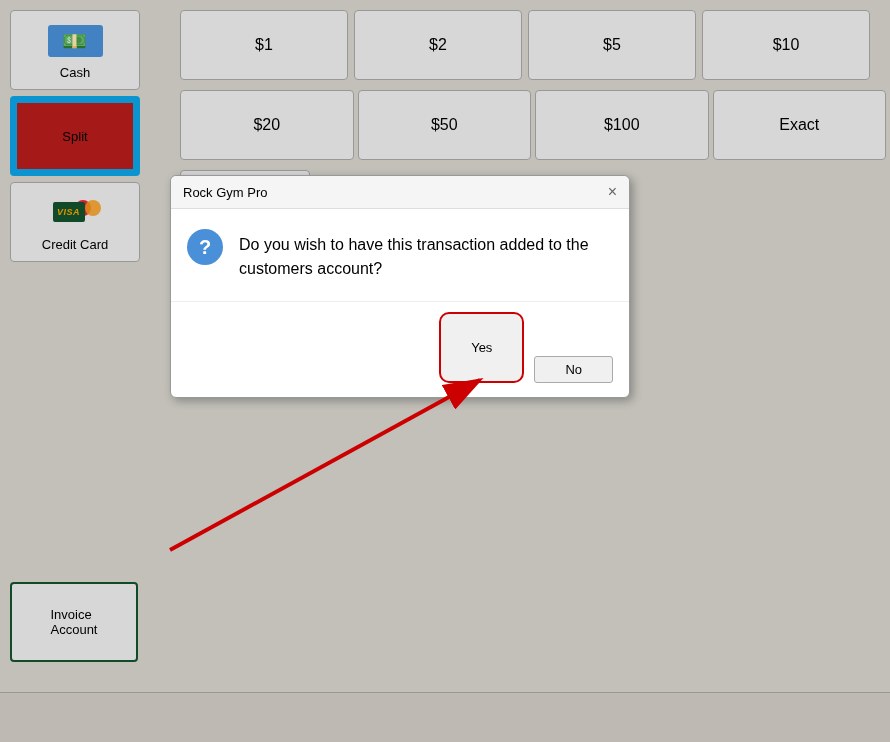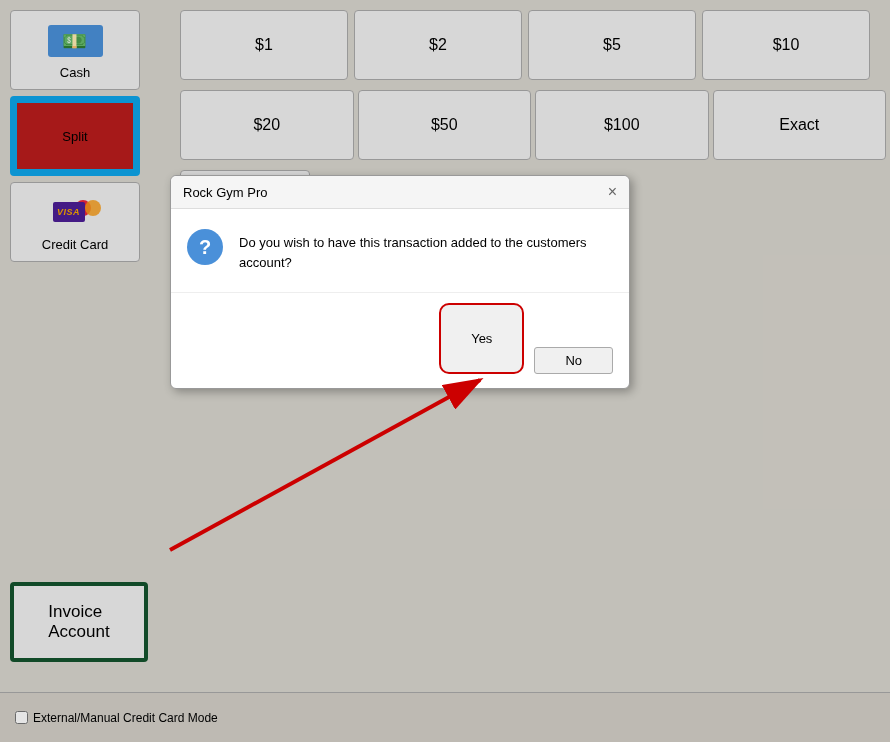--- a/index.html
+++ b/index.html
@@ -99,21 +99,21 @@
     
     .cc-icon {
       width: 55px;
       height: 32px;
       position: relative;
       display: flex;
       align-items: center;
       justify-content: center;
     }
     .cc-visa {
-      background: #4c1d95;
+      background: #14532d;
       color: #f7a600;
       font-weight: bold;
       font-size: 9px;
       padding: 2px 4px;
       border-radius: 2px;
       letter-spacing: 0.5px;
       font-style: italic;
       z-index: 2;
       position: absolute;
       left: 5px;
@@ -133,31 +133,31 @@
     .cc-circle1, .cc-circle2 {
       width: 16px;
       height: 16px;
       border-radius: 50%;
     }
     .cc-circle1 { background: #eb001b; opacity: 0.85; }
     .cc-circle2 { background: #f79e1b; opacity: 0.85; margin-left: -6px; }
 
     
     .invoice-btn {
-      width: 138px;
+      width: 128px;
       height: 80px;
       background: #f0f0f0;
-      border: 4px solid #14532d;
+      border: 2px solid #14532d;
       border-radius: 4px;
       display: flex;
       flex-direction: column;
       align-items: center;
       justify-content: center;
       cursor: pointer;
-      font-size: 17px;
+      font-size: 13px;
       font-weight: normal;
       position: absolute;
       left: 10px;
       bottom: 80px;
     }
 
     
     .denom-grid {
       position: absolute;
       top: 10px;
@@ -347,21 +347,21 @@
       display: flex;
       align-items: center;
       justify-content: center;
       color: white;
       font-size: 20px;
       font-weight: bold;
       flex-shrink: 0;
     }
 
     .modal-message {
-      font-size: 13px;
+      font-size: 16px;
       line-height: 1.5;
       padding-top: 4px;
     }
 
     .modal-footer {
       padding: 10px 16px 14px;
       display: flex;
       justify-content: flex-end;
       gap: 10px;
       border-top: 1px solid #eee;
@@ -453,24 +453,20 @@
   <svg class="red-arrow" style="position:absolute; left:120px; top:350px; width:420px; height:220px; z-index:200; pointer-events:none;">
     <defs>
       <marker id="arrowhead" markerWidth="10" markerHeight="7" refX="9" refY="3.5" orient="auto">
         <polygon points="0 0, 10 3.5, 0 7" fill="#cc0000"></polygon>
       </marker>
     </defs>
     <line x1="50" y1="200" x2="360" y2="30" stroke="#cc0000" stroke-width="4" marker-end="url(#arrowhead)"></line>
   </svg>
 
   <div class="bottom-bar">
-    <label class="checkbox-label">
-      <input type="checkbox" style="">
-      <span>External/Manual Credit Card Mode</span>
-    </label>
   </div>
 
 </div>
 
 <div class="modal-overlay">
   <div class="modal-dialog">
 
     <div class="modal-titlebar">
       <span class="modal-title">Rock Gym Pro</span>
       <button class="modal-close">×</button>

